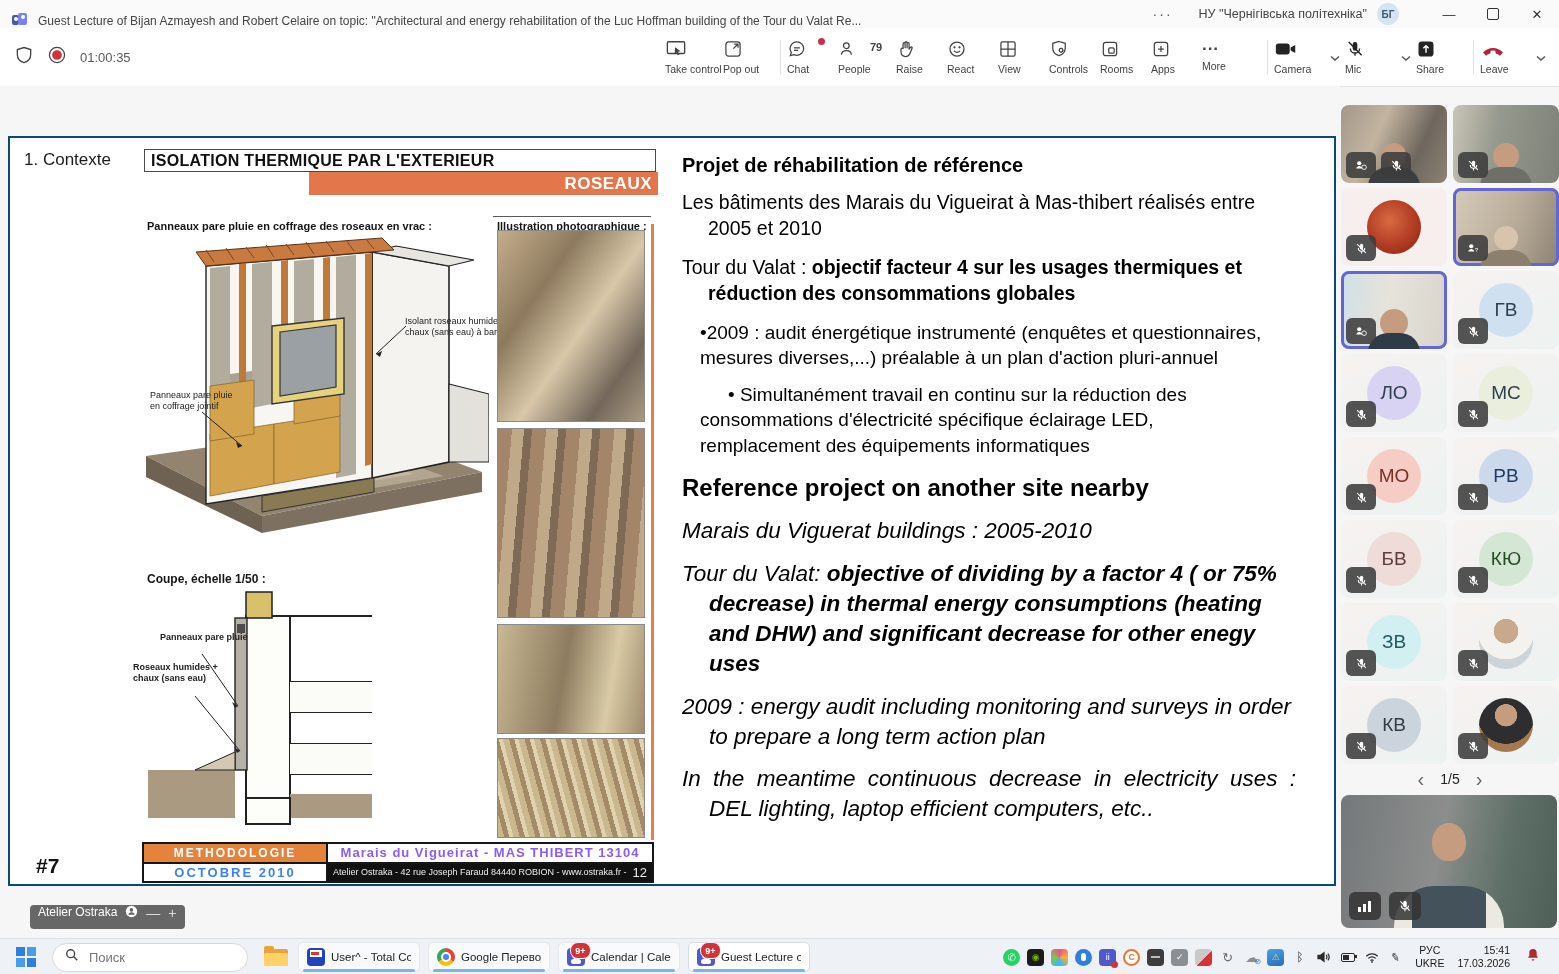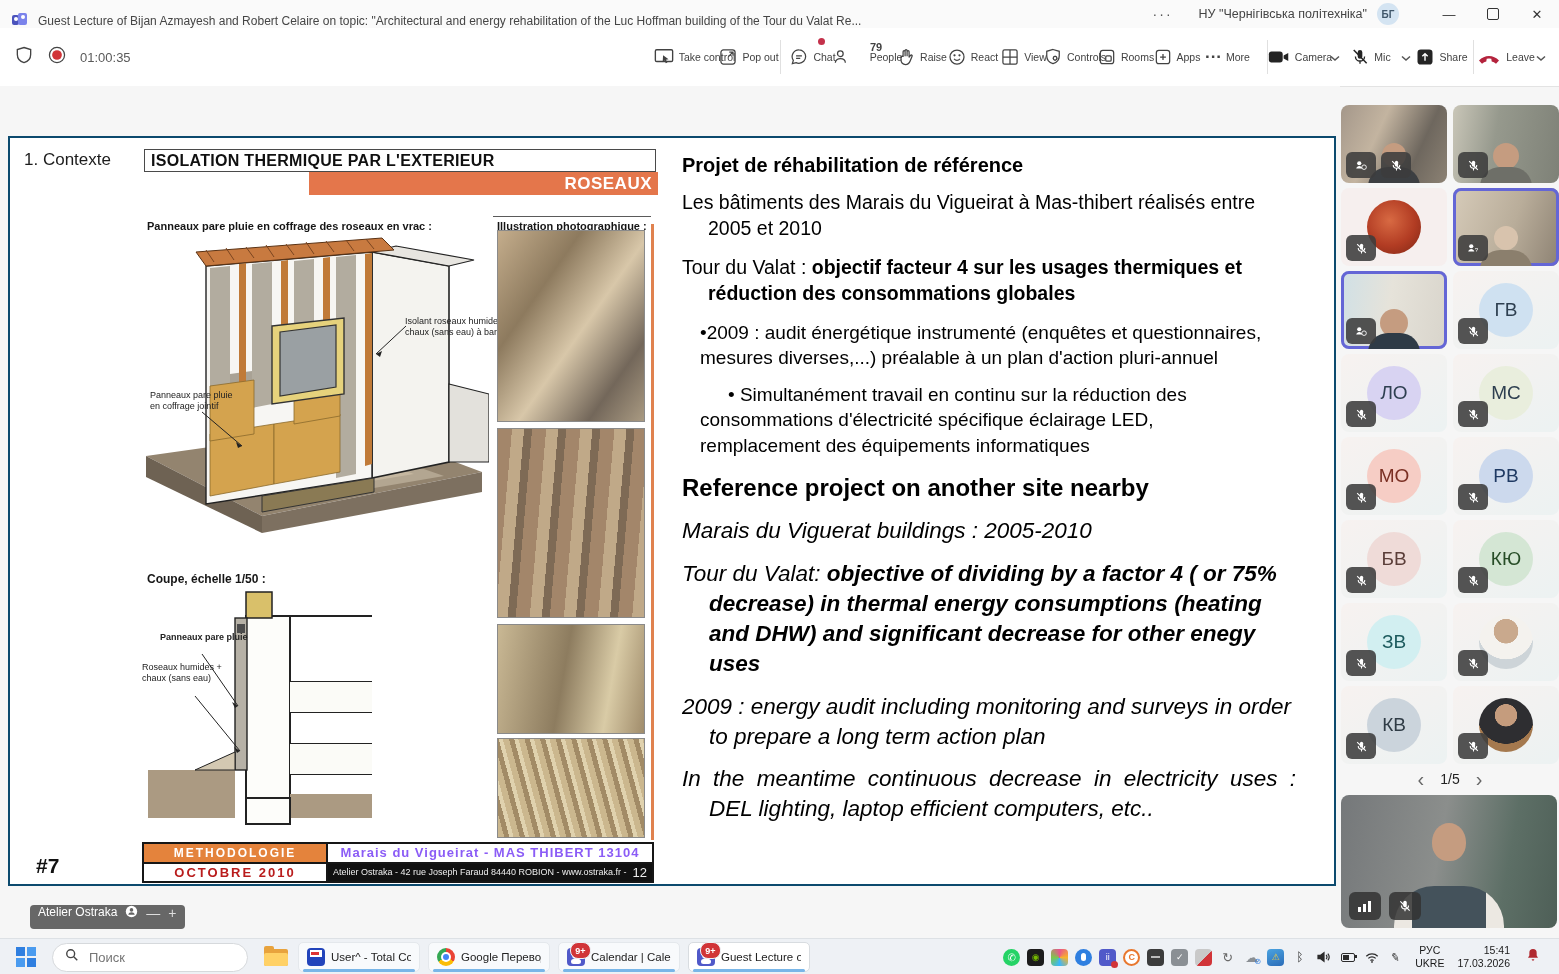--- a/index.html
+++ b/index.html
@@ -15,21 +15,21 @@
   .tb-dots{color:#555;font-size:14px;letter-spacing:2px;padding:0 26px;}
   .tb-org{font-size:12.5px;color:#444;margin-right:10px;}
   .tb-avatar{width:22px;height:22px;border-radius:50%;background:#d4e4f2;color:#41576b;font-size:10px;font-weight:bold;display:flex;align-items:center;justify-content:center;margin-right:28px;}
   .wbtn{width:44px;height:28px;display:flex;align-items:center;justify-content:center;color:#333;font-size:13px;}
   .wbtn .boxico{width:10px;height:10px;border:1.2px solid #333;border-radius:2px;}
   
   .meetbar{position:absolute;left:0;top:28px;width:1559px;height:58px;background:#ffffff;border-bottom:1px solid #e3e3e3;display:flex;align-items:center;}
   .rec-cluster{display:flex;align-items:center;gap:14px;margin-left:14px;}
   .timer{font-size:13px;color:#5a5a5a;}
   .mb-center{position:absolute;left:665px;top:0;height:58px;display:flex;align-items:center;}
-  .mb-btn{width:51px;height:54px;display:flex;flex-direction:row;align-items:center;justify-content:center;gap:4px;position:relative;cursor:pointer;}
+  .mb-btn{width:51px;height:54px;display:flex;flex-direction:column;align-items:flex-start;justify-content:center;gap:4px;position:relative;cursor:pointer;}
   .mb-btn .lbl{font-size:10.5px;color:#424242;white-space:nowrap;}
   .mb-btn svg{display:block;}
   .divider{width:1px;height:34px;background:#e0e0e0;margin:0 6px;}
   .chat-dot{position:absolute;top:8px;left:31px;width:7px;height:7px;border-radius:50%;background:#c4314b;}
   .people79{font-size:11px;font-weight:bold;color:#424242;position:absolute;top:11px;left:32px;}
   .mb-right{position:absolute;right:8px;top:0;height:58px;display:flex;align-items:center;}
   .chev{margin:0 4px;}
   .mb-wide{width:58px;}
   
   .stage{position:absolute;left:0;top:86px;width:1340px;height:852px;background:#f6f6f6;}
@@ -47,21 +47,21 @@
   .ph3{top:486px;height:110px;background:linear-gradient(100deg,#c9b894 0%,#8d7c5f 45%,#d9cba6 75%,#a08c6b 100%);}
   .ph4{top:600px;height:100px;background:repeating-linear-gradient(75deg,#cbb78e 0 6px,#a28b66 6px 11px,#e0d2ae 11px 15px);}
   .orange-line{position:absolute;left:641px;top:86px;width:3px;height:616px;background:#e0824f;}
   .diagram{position:absolute;left:134px;top:96px;}
   .diag-label{position:absolute;font-size:9px;line-height:1.25;color:#222;}
   .coupe{position:absolute;left:130px;top:448px;}
   .footer-tbl{position:absolute;left:132px;top:704px;width:510px;height:39px;border:1.5px solid #161616;display:grid;grid-template-columns:184px 1fr;grid-template-rows:1fr 1fr;}
   .ft-cell{display:flex;align-items:center;justify-content:center;font-weight:800;box-sizing:border-box;border:0.8px solid #161616;}
   .ft-method{background:#e4833c;color:#fff;font-size:12px;letter-spacing:2px;}
   .ft-site{background:#fff;color:#8b5cf6;font-size:13px;letter-spacing:1px;}
-  .ft-date{background:#fff;color:#b91c1c;font-size:13px;letter-spacing:2px;}
+  .ft-date{background:#fff;color:#3b82f6;font-size:13px;letter-spacing:2px;}
   .ft-addr{background:#111;color:#eee;font-size:9px;font-weight:normal;gap:6px;}
   .ft-addr .pg{font-size:13px;}
   
   .notes{position:absolute;left:672px;top:16px;width:614px;color:#000;}
   .n-fr-title{font-size:20px;font-weight:bold;margin:0 0 13px;}
   .n-fr{font-size:19.5px;line-height:1.33;margin:0 0 13px;padding-left:26px;text-indent:-26px;}
   .n-fr-b1{font-size:19px;line-height:1.33;margin:0 0 12px 18px;width:590px;}
   .n-fr-b2{font-size:19px;line-height:1.33;margin:0 0 16px 18px;width:540px;text-indent:28px;}
   .n-en-title{font-size:24px;font-weight:bold;margin:0 0 14px;}
   .n-en{font-size:22.5px;line-height:1.33;margin:0 0 13px;padding-left:27px;text-indent:-27px;font-style:italic;}
@@ -412,21 +412,21 @@
         <polygon points="55,184 95,166 95,184" fill="#d3c8b2" stroke="#222" stroke-width="1"></polygon>
         <polygon points="150,208 232,208 232,232 150,232" fill="#ab9a82"></polygon>
         <rect x="106" y="212" width="44" height="26" fill="#fdfdfa" stroke="#222" stroke-width="2"></rect>
         <path d="M62 68 L98 120" stroke="#222" stroke-width="1" fill="none"></path>
         <polygon points="98,120 92,116 95,122" fill="#222"></polygon>
         <path d="M55 110 L100 165" stroke="#222" stroke-width="1" fill="none"></path>
         <polygon points="100,165 94,161 97,167" fill="#222"></polygon>
       </svg>
     </div>
     <div class="diag-label" style="left:150px;top:494px;width:90px;font-weight:bold;">Panneaux pare pluie</div>
-    <div class="diag-label" style="left:132px;top:524px;width:90px;font-weight:normal;">Roseaux humides + chaux (sans eau)</div>
+    <div class="diag-label" style="left:123px;top:524px;width:90px;font-weight:bold;">Roseaux humides + chaux (sans eau)</div>
 
     <div class="footer-tbl">
       <div class="ft-cell ft-method">METHODOLOGIE</div>
       <div class="ft-cell ft-site">Marais du Vigueirat - MAS THIBERT 13104</div>
       <div class="ft-cell ft-date">OCTOBRE 2010</div>
       <div class="ft-cell ft-addr">
         <span>Atelier Ostraka - 42 rue Joseph Faraud 84440 ROBION - www.ostraka.fr -</span>
         <span class="pg">12</span>
       </div>
     </div>

